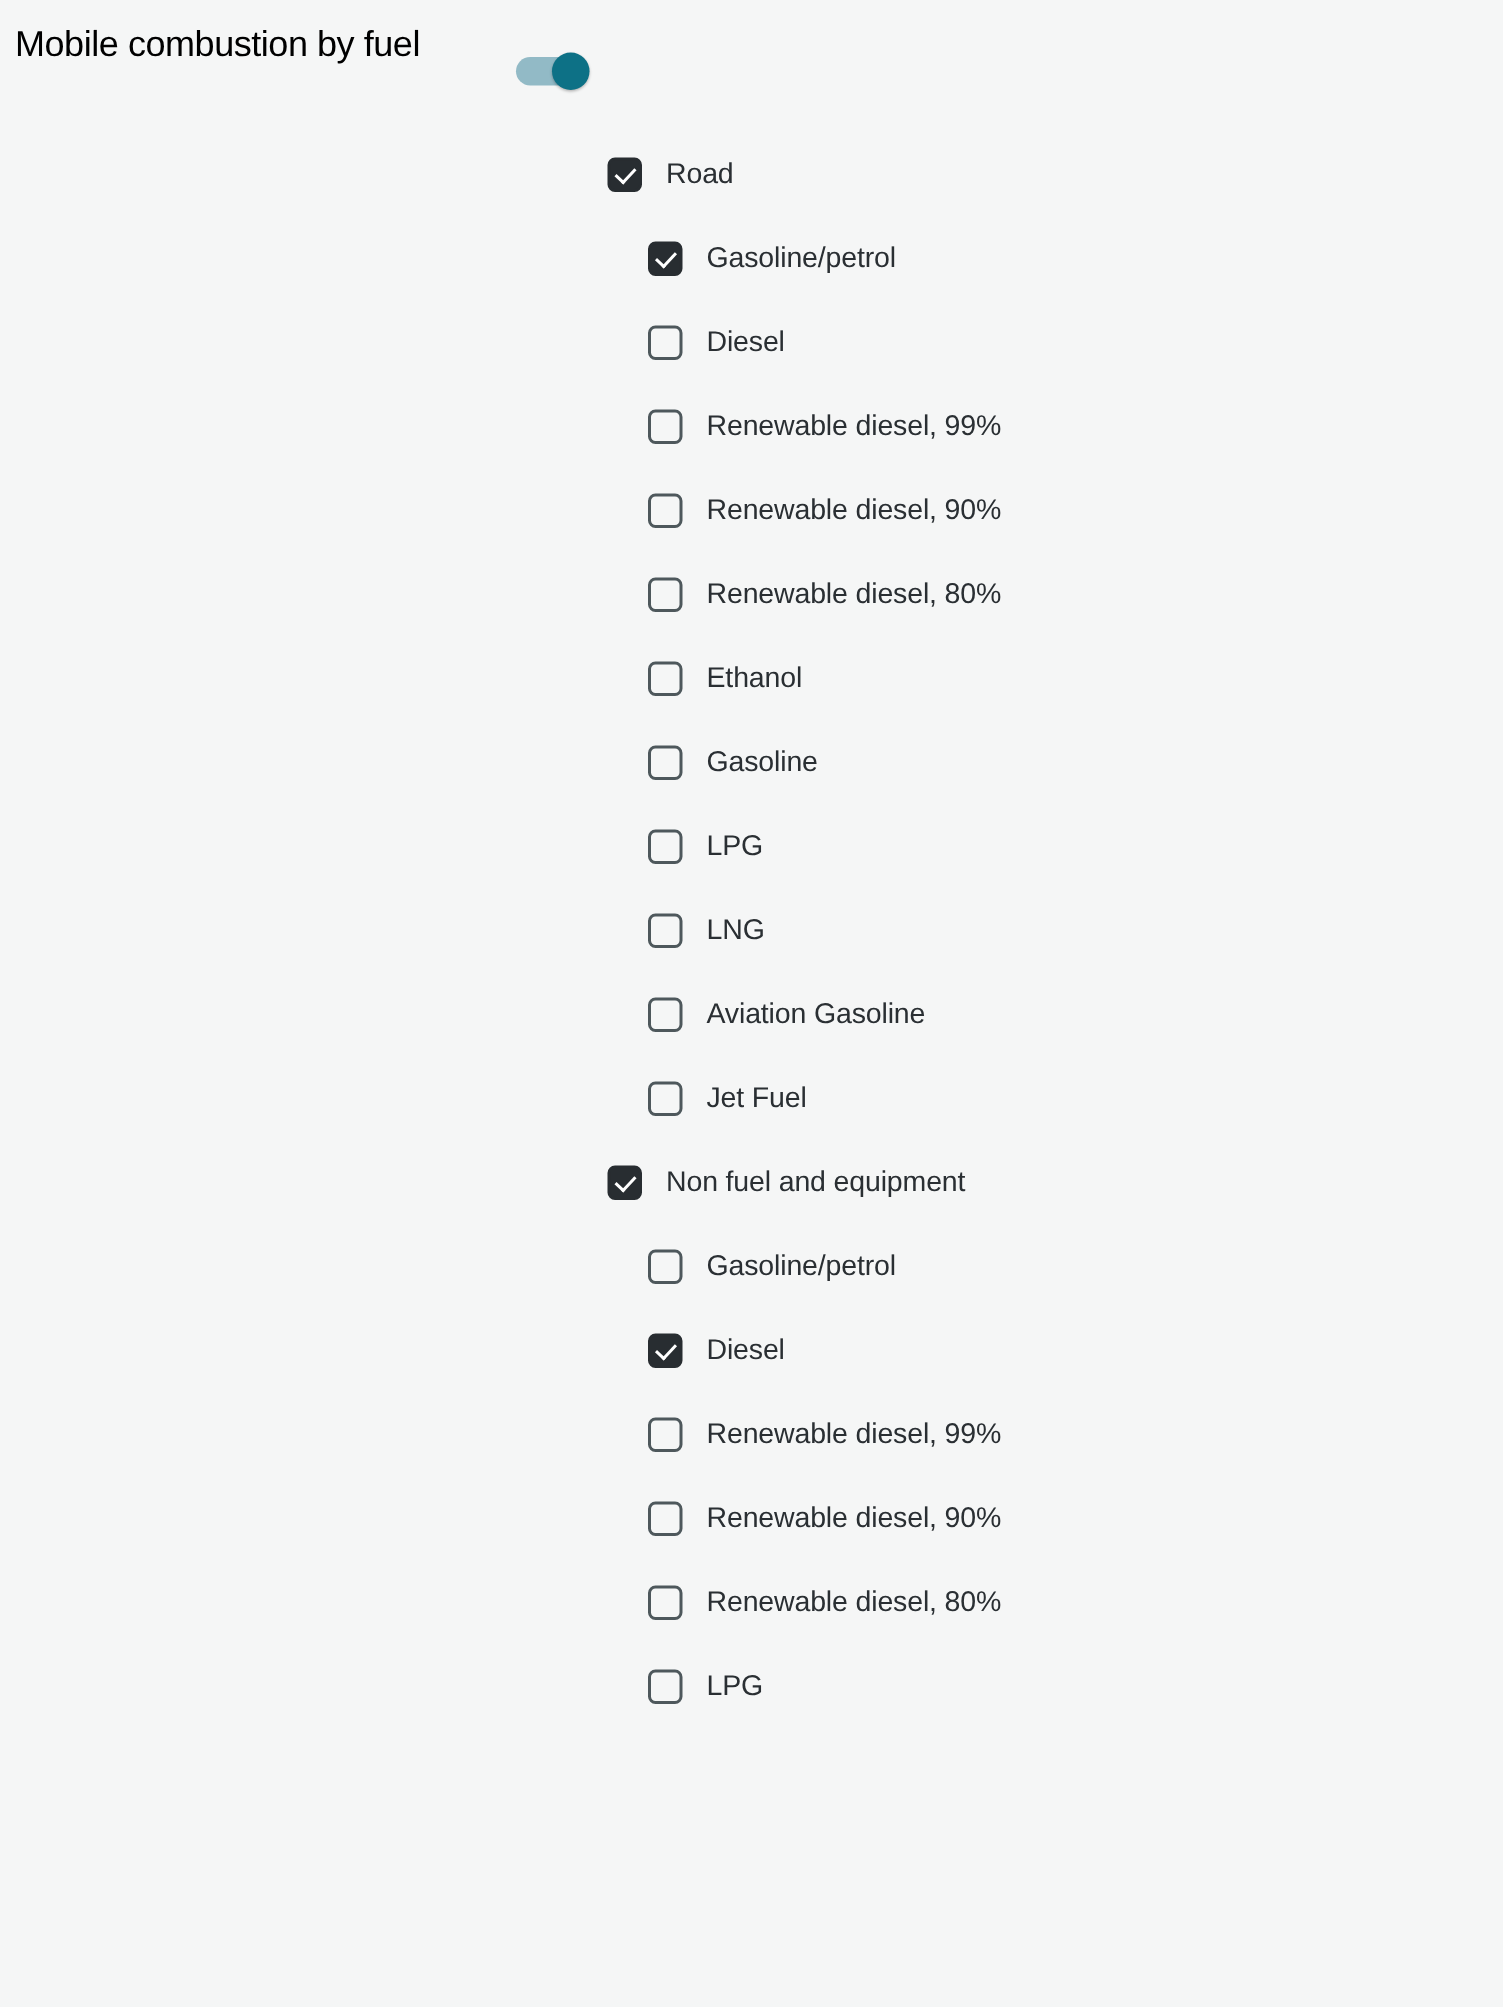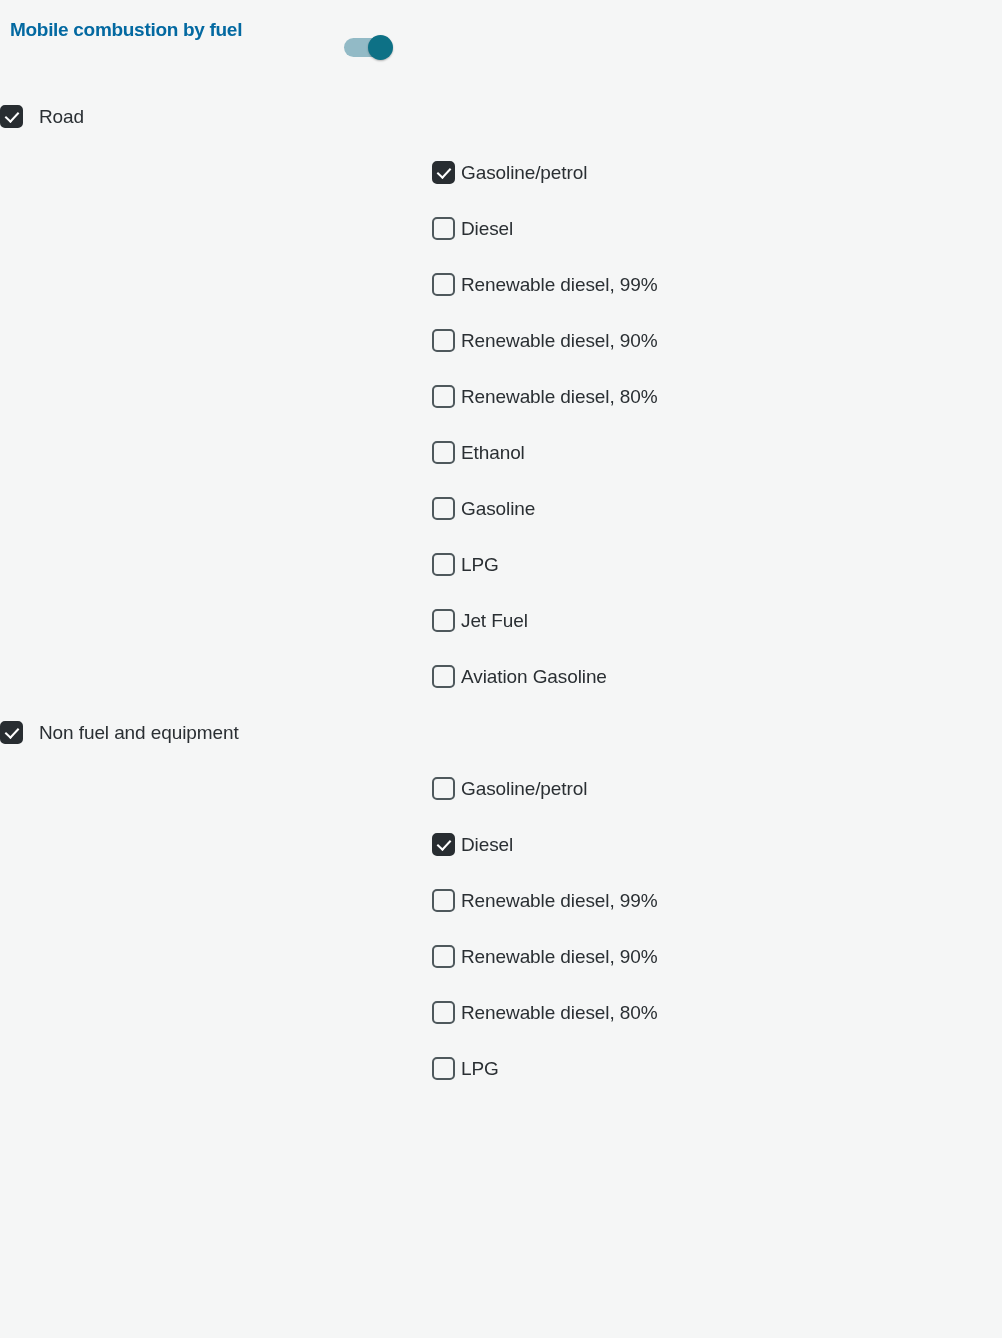--- a/index.html
+++ b/index.html
@@ -21,25 +21,25 @@
     top: 0;
     left: 0;
     width: 1002px;
     height: 88px;
   }
   .panel-title {
     position: absolute;
     left: 10px;
     top: 8px;
     width: 300px;
-    font-size: 19px;
+    font-size: 24px;
     line-height: 44px;
-    font-weight: 700;
+    font-weight: 400;
     letter-spacing: -0.3px;
-    color: #0369a1;
+    color: #000000;
   }
 
   
   .toggle-wrap {
     position: absolute;
     left: 344px;
     top: 33px;
     width: 52px;
     height: 28px;
   }
@@ -69,21 +69,21 @@
     top: 88px;
     left: 0;
     width: 1002px;
   }
   .option-row {
     position: relative;
     height: 56px;
     display: flex;
     align-items: center;
   }
-  .option-row.level-group { }
+  .option-row.level-group { padding-left: 405px; }
   .option-row.level-child { padding-left: 432px; }
 
   .cbox {
     width: 23px;
     height: 23px;
     border-radius: 5px;
     box-sizing: border-box;
     flex: 0 0 auto;
     position: relative;
   }
@@ -101,21 +101,21 @@
     left: 6px;
     top: 2px;
     width: 6px;
     height: 11px;
     border: solid #ffffff;
     border-width: 0 2.6px 2.6px 0;
     transform: rotate(43deg);
   }
 
   .option-label {
-    margin-left: 6px;
+    margin-left: 16px;
     font-size: 19px;
     line-height: 23px;
     color: #2a2f33;
     letter-spacing: -0.1px;
     white-space: nowrap;
   }
   .option-row.level-group .option-label { margin-left: 16px; }
 </style>
 </head>
 <body>
@@ -161,26 +161,30 @@
     <div class="option-row level-child">
       <span class="cbox unchecked"></span>
       <span class="option-label">Gasoline</span>
     </div>
     <div class="option-row level-child">
       <span class="cbox unchecked"></span>
       <span class="option-label">LPG</span>
     </div>
     <div class="option-row level-child">
       <span class="cbox unchecked"></span>
+      <span class="option-label">LNG</span>
+    </div>
+    <div class="option-row level-child">
+      <span class="cbox unchecked"></span>
+      <span class="option-label">Aviation Gasoline</span>
+    </div>
+    <div class="option-row level-child">
+      <span class="cbox unchecked"></span>
       <span class="option-label">Jet Fuel</span>
     </div>
-    <div class="option-row level-child">
-      <span class="cbox unchecked"></span>
-      <span class="option-label">Aviation Gasoline</span>
-    </div>
     <div class="option-row level-group">
       <span class="cbox checked"></span>
       <span class="option-label">Non fuel and equipment</span>
     </div>
     <div class="option-row level-child">
       <span class="cbox unchecked"></span>
       <span class="option-label">Gasoline/petrol</span>
     </div>
     <div class="option-row level-child">
       <span class="cbox checked"></span>

